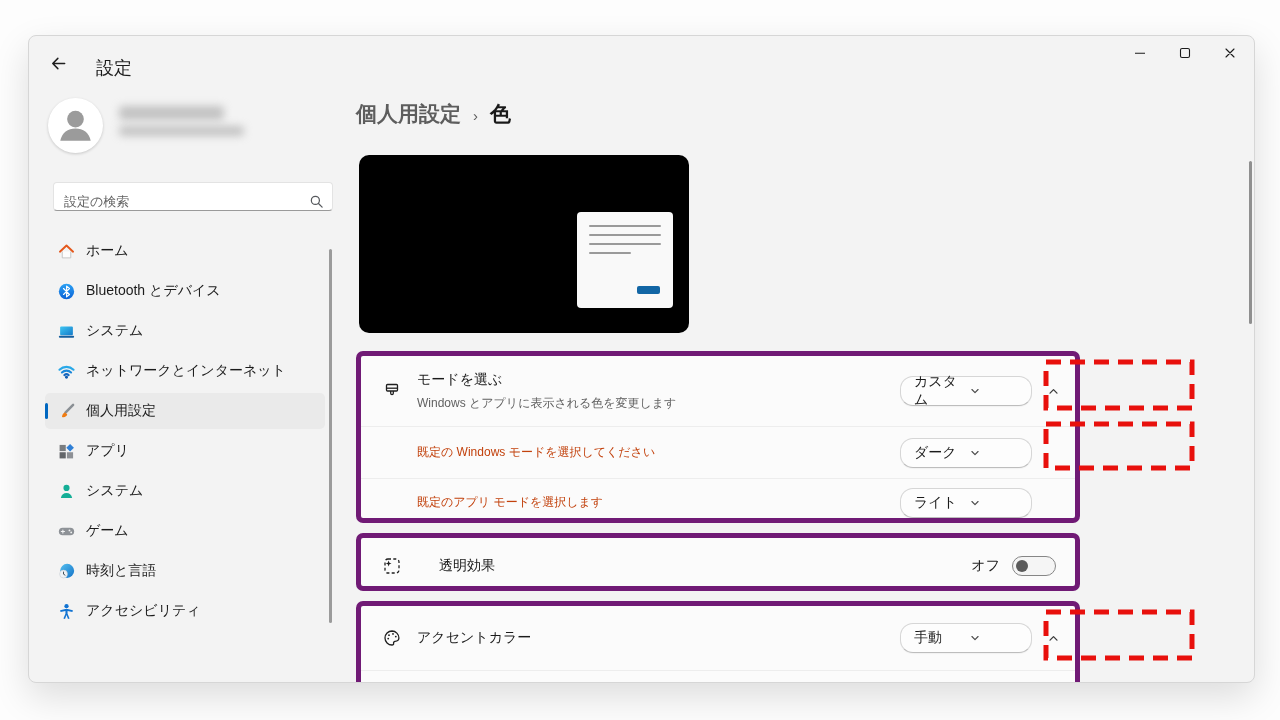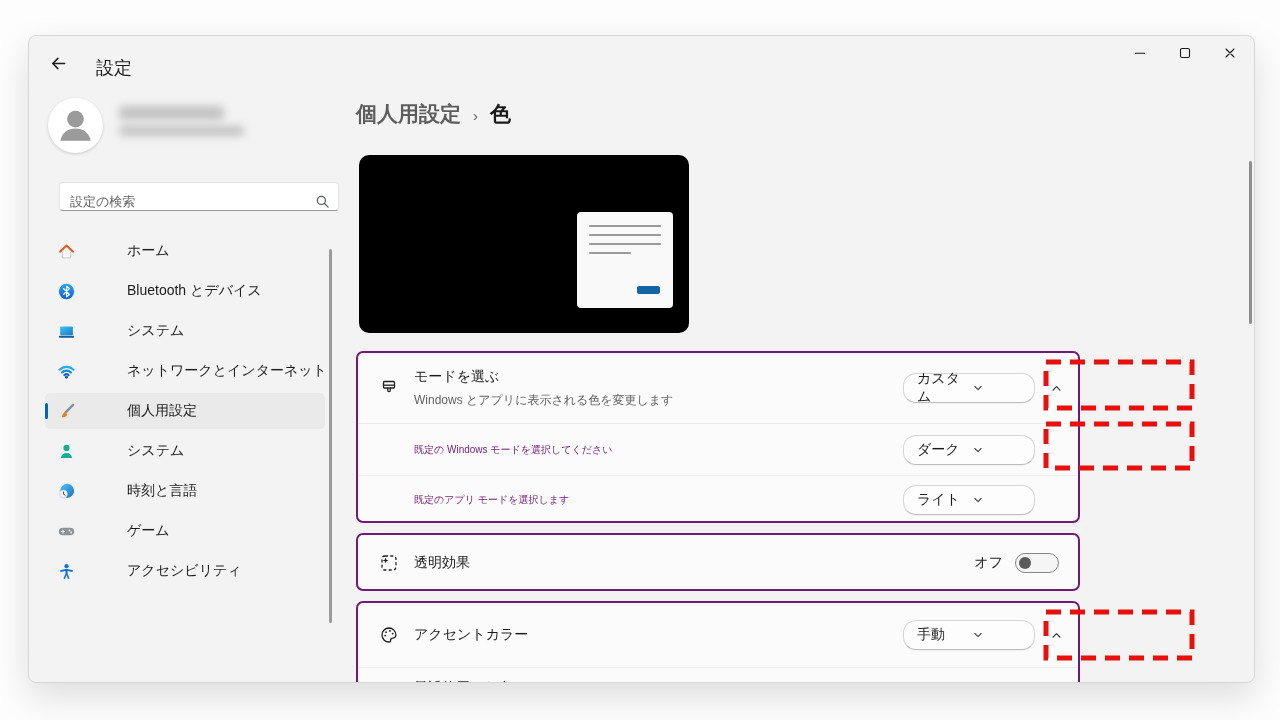--- a/index.html
+++ b/index.html
@@ -18,36 +18,36 @@
   .win-controls { position:absolute; right:2px; top:0; display:flex; }
   .win-btn { width:45px; height:34px; display:flex; align-items:center; justify-content:center; }
 
   
   .avatar { position:absolute; left:19px; top:62px; width:55px; height:55px; border-radius:50%;
     background:#fff; box-shadow:0 1px 3px rgba(0,0,0,.18); display:flex; align-items:center; justify-content:center; }
   .blur-line { position:absolute; background:#9a9a9a; opacity:.55; filter:blur(4px); border-radius:4px; }
   .blur-1 { left:90px; top:70px; width:105px; height:14px; }
   .blur-2 { left:90px; top:90px; width:125px; height:10px; }
 
-  .search-box { position:absolute; left:30px; top:146px; width:280px; height:29px;
+  .search-box { position:absolute; left:24px; top:146px; width:280px; height:29px;
     background:#fff; border:1px solid #e3e3e3; border-bottom:1px solid #9a9a9a;
     border-radius:4px; display:flex; align-items:center; padding:9px 8px 0 10px; }
   .search-box input { flex:1; border:none; outline:none; background:transparent;
     font-size:13px; color:#1b1b1b; font-family:inherit; }
   .search-box input::placeholder { color:#5f5f5f; }
 
   .nav { position:absolute; left:16px; top:197px; width:280px; }
   .nav-item { position:relative; height:36px; margin-bottom:4px; border-radius:5px;
     display:flex; align-items:center; padding-left:13px; cursor:default; }
   .nav-item.selected { background:#eaeaea; }
   .nav-item .ind { display:none; }
   .nav-item.selected .ind { display:block; position:absolute; left:0; top:10px; width:3px; height:16px;
     border-radius:2px; background:var(--accent,#0067c0); }
   .nav-icon { width:17px; height:17px; margin-right:11px; display:flex; align-items:center; justify-content:center; }
-  .nav-label { font-size:14px; color:#1b1b1b; white-space:nowrap;margin-left:41px; }
+  .nav-label { font-size:14px; color:#1b1b1b; white-space:nowrap; }
 
   .side-scrollbar { position:absolute; left:300px; top:213px; width:3px; height:374px;
     background:#9b9b9b; border-radius:2px; }
 
   
   .breadcrumb { position:absolute; left:327px; top:64px; display:flex; align-items:center;
     font-size:21px; font-weight:600; }
   .crumb-parent { color:#5d5d5d; }
   .crumb-sep { color:#5d5d5d; font-size:15px; margin:2px 12px 0 12px; font-weight:400; }
   .crumb-current { color:#191919; }
@@ -56,36 +56,36 @@
     background:#000; border-radius:10px; }
   .preview-card { position:absolute; left:218px; top:57px; width:96px; height:96px;
     background:#f9f9f9; border-radius:4px; box-shadow:0 2px 6px rgba(0,0,0,.5); }
   .pline { position:absolute; left:12px; height:2px; background:#9a9a9a; border-radius:1px; }
   .pl1 { top:13px; width:72px; } .pl2 { top:22px; width:72px; } .pl3 { top:31px; width:72px; }
   .pl4 { top:40px; width:42px; }
   .pbtn { position:absolute; left:60px; top:74px; width:23px; height:8px; border-radius:2px;
     background:var(--preview_button,#1266a5); }
 
   .card { position:absolute; left:327px; width:724px; background:#fbfbfb;
-    border:2px solid #701a75; border-radius:7px; }
+    border:5px solid #701a75; border-radius:7px; }
   .card-1 { top:315px; height:172px; }
   .card-2 { top:497px; height:58px; }
   .card-3 { top:565px; height:122px; border-bottom-left-radius:0; border-bottom-right-radius:0; }
 
   .row { position:relative; display:flex; align-items:center; }
   .row + .row { border-top:1px solid #ededed; }
   .row-main { padding-left:21px; }
   .row-sub { padding-left:56px; }
   .r-mode { height:70px; } .r-winmode { height:52px; } .r-appmode { height:48px;align-items:center; }
-  .r-trans { height:56px; } .r-accent { height:64px; }
+  .r-trans { height:56px;gap:22px; } .r-accent { height:64px; }
   .row-icon { width:20px; height:20px; margin-right:15px; flex:0 0 auto;
     display:flex; align-items:center; justify-content:center; }
   .row-text .t { font-size:14px; color:#1b1b1b; }
   .row-text .s { font-size:12px; color:#616161; margin-top:6px; }
-  .row-label { font-size:10px; color:#701a75; }
+  .row-label { font-size:12px; color:#c2410c; }
 
   .dropdown { position:absolute; right:43px; top:50%; transform:translateY(-50%);
     width:132px; height:30px; background:#fdfdfd; border:1px solid #d6d6d6;
     border-bottom-color:#bdbdbd; border-radius:13px; display:flex; align-items:center;
     padding:0 10px 0 13px; box-shadow:0 1px 1px rgba(0,0,0,.04); }
   .dropdown span { flex:1; font-size:14px; color:#1b1b1b; }
   .expander { position:absolute; right:13px; top:50%; transform:translateY(-50%);
     width:18px; height:18px; display:flex; align-items:center; justify-content:center; }
 
   .toggle-wrap { position:absolute; right:19px; top:50%; transform:translateY(-50%);
@@ -227,25 +227,49 @@
               <path d="M14.2 1.8L7 9" stroke="#8a8f94" stroke-width="2.4" stroke-linecap="round"></path>
               <path d="M6.9 8.9c-1.9.3-2.7 1.7-3.1 3.5-.2 1 .6 1.1 1.2 1 2-.3 3.4-1.2 3.7-2.6z" fill="#f07c12"></path>
             </svg>
         </span>
         <span class="nav-label">個人用設定</span>
       </div>
       <div class="nav-item">
 
         <span class="nav-icon">
           <svg width="17" height="17" viewBox="0 0 16 16">
+              <rect x="1.5" y="1.8" width="5.8" height="5.8" fill="#7a7d80"></rect>
+              <rect x="1.5" y="8.7" width="5.8" height="5.8" fill="#63666a"></rect>
+              <rect x="8.4" y="8.7" width="5.8" height="5.8" fill="#8d9095"></rect>
+              <path d="M11.4 0.9l3.6 3.6-3.6 3.6-3.6-3.6z" fill="#2f7fd6"></path>
+            </svg>
+        </span>
+        <span class="nav-label">アプリ</span>
+      </div>
+      <div class="nav-item">
+
+        <span class="nav-icon">
+          <svg width="17" height="17" viewBox="0 0 16 16">
               <circle cx="8" cy="4.6" r="2.9" fill="#14ae96"></circle>
               <path d="M2.7 14c.5-3.1 2.7-4.7 5.3-4.7s4.8 1.6 5.3 4.7z" fill="#14ae96"></path>
             </svg>
         </span>
         <span class="nav-label">システム</span>
+      </div>
+      <div class="nav-item">
+
+        <span class="nav-icon">
+          <svg width="17" height="17" viewBox="0 0 16 16">
+              <rect x="0.8" y="4.4" width="14.4" height="7.2" rx="3.6" fill="#8e9297"></rect>
+              <path d="M4.6 6.5v3M3.1 8h3" stroke="#f2f3f4" stroke-width="1" stroke-linecap="round"></path>
+              <circle cx="10.8" cy="7" r="0.85" fill="#f2f3f4"></circle>
+              <circle cx="12.4" cy="8.9" r="0.85" fill="#f2f3f4"></circle>
+            </svg>
+        </span>
+        <span class="nav-label">ゲーム</span>
       </div>
       <div class="nav-item">
 
         <span class="nav-icon">
           <svg width="17" height="17" viewBox="0 0 16 16">
               <defs>
                 <linearGradient id="tlg" x1="0" y1="0" x2="1" y2="1">
                   <stop offset="0" stop-color="#56c0ef"></stop>
                   <stop offset="1" stop-color="#1272c8"></stop>
                 </linearGradient>
@@ -254,32 +278,20 @@
               <circle cx="5.2" cy="10.4" r="3.7" fill="#eef3f7" stroke="#c3c8cd" stroke-width="0.5"></circle>
               <path d="M5.2 8.5v2l1.4.9" fill="none" stroke="#3b4750" stroke-width="0.9" stroke-linecap="round"></path>
             </svg>
         </span>
         <span class="nav-label">時刻と言語</span>
       </div>
       <div class="nav-item">
 
         <span class="nav-icon">
           <svg width="17" height="17" viewBox="0 0 16 16">
-              <rect x="0.8" y="4.4" width="14.4" height="7.2" rx="3.6" fill="#8e9297"></rect>
-              <path d="M4.6 6.5v3M3.1 8h3" stroke="#f2f3f4" stroke-width="1" stroke-linecap="round"></path>
-              <circle cx="10.8" cy="7" r="0.85" fill="#f2f3f4"></circle>
-              <circle cx="12.4" cy="8.9" r="0.85" fill="#f2f3f4"></circle>
-            </svg>
-        </span>
-        <span class="nav-label">ゲーム</span>
-      </div>
-      <div class="nav-item">
-
-        <span class="nav-icon">
-          <svg width="17" height="17" viewBox="0 0 16 16">
               <circle cx="8" cy="3" r="2" fill="#1173d2"></circle>
               <path d="M8 5.4L2 6.9l.4 1.5L7 7.5v2.6l-1.9 4.4 1.5.6L8 11.3l1.4 3.8 1.5-.6L9 10.1V7.5l4.6.9.4-1.5z" fill="#1173d2"></path>
             </svg>
         </span>
         <span class="nav-label">アクセシビリティ</span>
       </div>
     </div>
     <div class="side-scrollbar"></div>
 
     <div class="breadcrumb">

